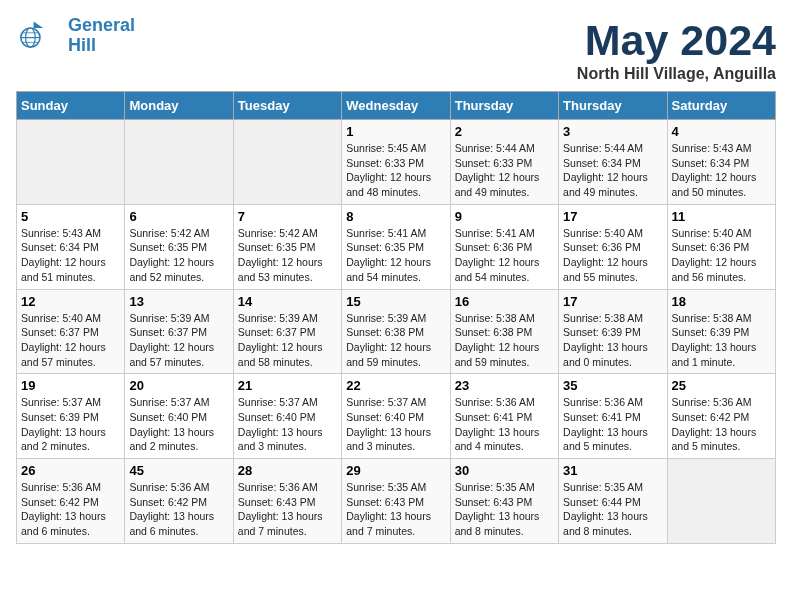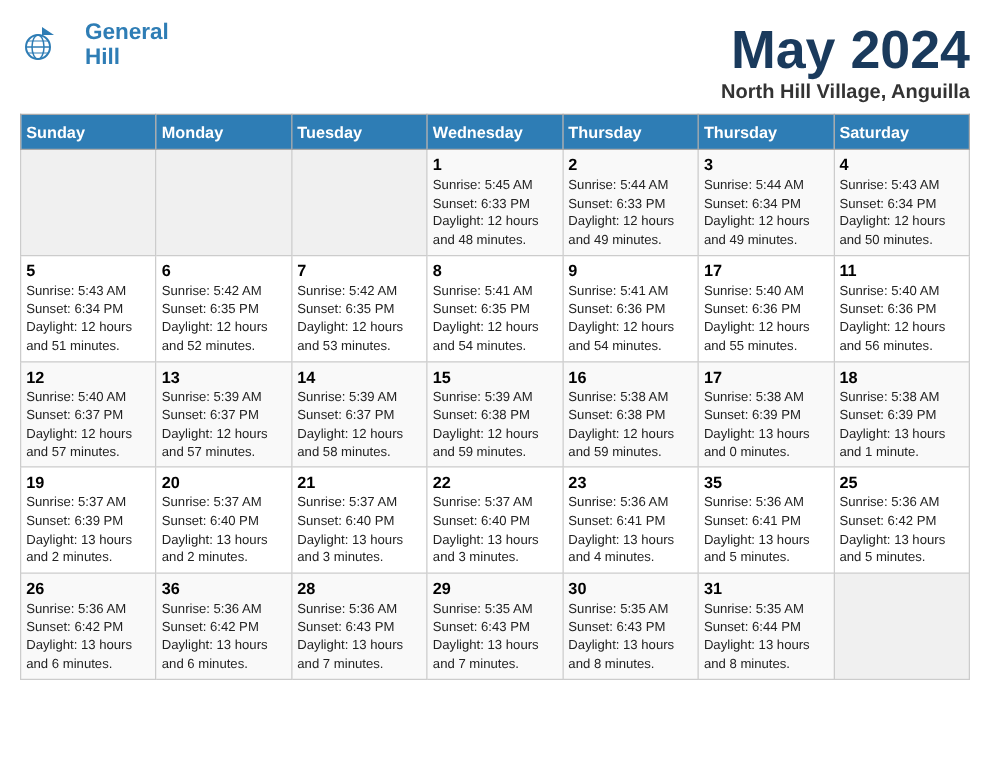--- a/index.html
+++ b/index.html
@@ -240,21 +240,21 @@
           <span class="day-num">25</span>
           <div class="day-info">Sunrise: 5:36 AM<br>Sunset: 6:42 PM<br>Daylight: 13 hours<br>and 5 minutes.</div>
         </td>
       </tr>
       <tr>
         <td>
           <span class="day-num">26</span>
           <div class="day-info">Sunrise: 5:36 AM<br>Sunset: 6:42 PM<br>Daylight: 13 hours<br>and 6 minutes.</div>
         </td>
         <td>
-          <span class="day-num">36</span>
+          <span class="day-num">45</span>
           <div class="day-info">Sunrise: 5:36 AM<br>Sunset: 6:42 PM<br>Daylight: 13 hours<br>and 6 minutes.</div>
         </td>
         <td>
           <span class="day-num">28</span>
           <div class="day-info">Sunrise: 5:36 AM<br>Sunset: 6:43 PM<br>Daylight: 13 hours<br>and 7 minutes.</div>
         </td>
         <td>
           <span class="day-num">29</span>
           <div class="day-info">Sunrise: 5:35 AM<br>Sunset: 6:43 PM<br>Daylight: 13 hours<br>and 7 minutes.</div>
         </td>

